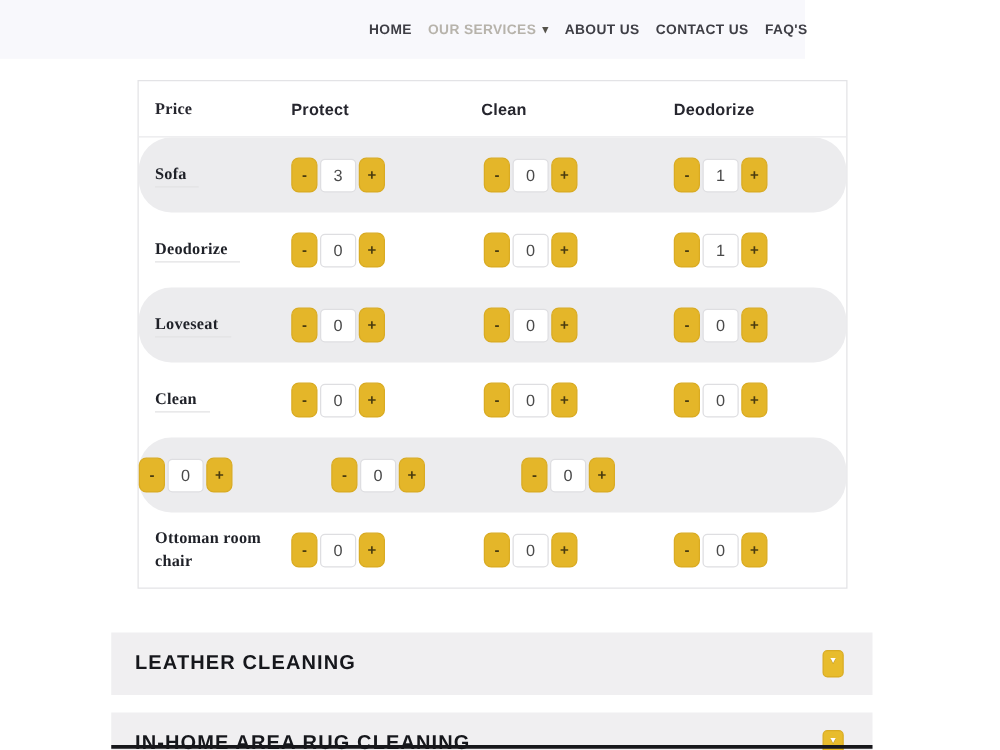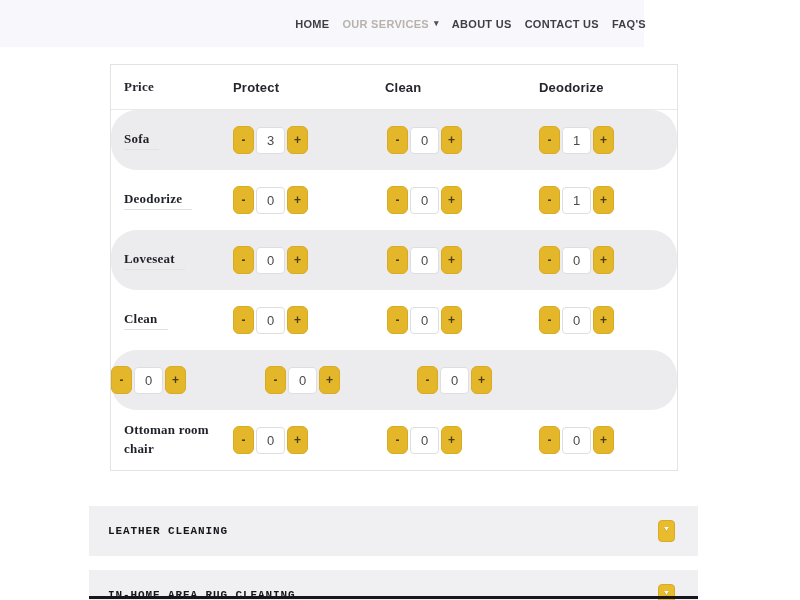--- a/index.html
+++ b/index.html
@@ -45,22 +45,22 @@
     display: flex; align-items: center; justify-content: center; }
   .step-input { width: 29px; height: 27px; border: 1px solid #dedee1; border-radius: 4px;
     text-align: center; font-size: 13px; color: #4a4a4a; background: #ffffff;
     font-family: "Liberation Sans", sans-serif; outline: none; }
 
   
   .accordion { position: absolute; left: 89px; width: 609px; height: 50px;
     background: #f0eff1; display: flex; align-items: center; }
   .accordion-1 { top: 506px; }
   .accordion-2 { top: 570px; }
-  .accordion-title { font-size: 11px; font-weight: 700; letter-spacing: 0.9px;
-    color: #16171c; text-transform: uppercase; padding-left: 19px; font-family: Liberation Mono, monospace; }
+  .accordion-title { font-size: 16px; font-weight: 700; letter-spacing: 0.9px;
+    color: #16171c; text-transform: uppercase; padding-left: 19px; }
   .accordion-toggle { position: absolute; right: 23px; top: 50%;
     transform: translateY(-50%); width: 17px; height: 22px; background: #e8bc2c;
     border: 1px solid #d9ab22; border-radius: 4px; cursor: pointer;
     display: flex; align-items: flex-start; justify-content: center; padding-top: 4px; }
   .accordion-toggle .toggle-caret { font-size: 7px; color: #ffffff; line-height: 1;
     text-shadow: 0 1px 0 rgba(90,70,0,0.35); }
 
   .bottom-rule { position: absolute; left: 89px; top: 596px; width: 609px; height: 3px;
     background: #17171b; }
 </style>

